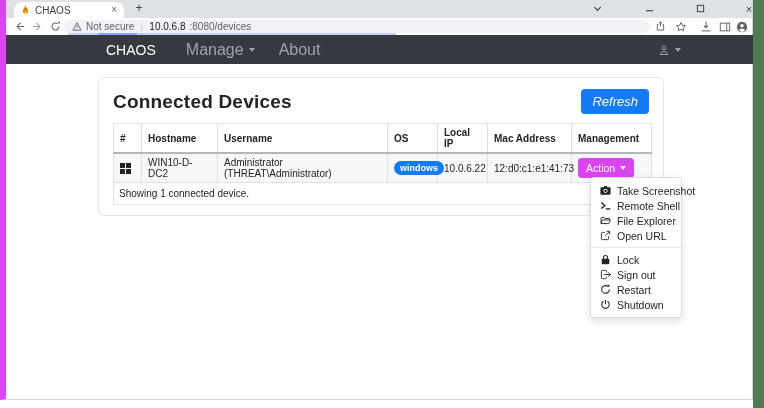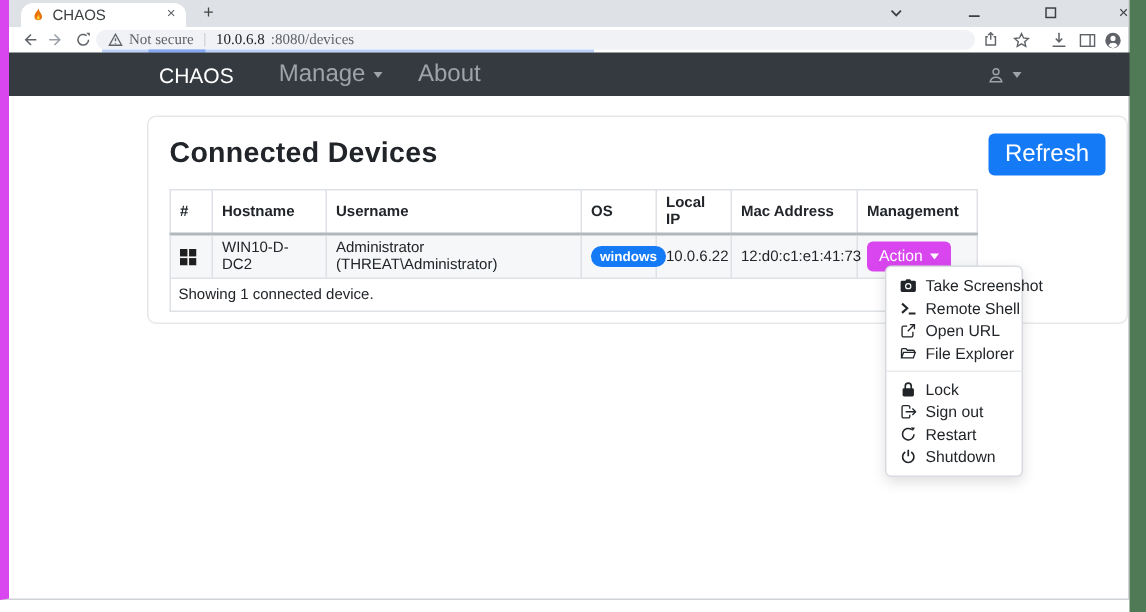--- a/index.html
+++ b/index.html
@@ -11,47 +11,47 @@
 
   
   .tabbar { position:relative; height:18px; background:#dee1e6; }
   .tab { position:absolute; left:8px; bottom:0; width:110px; height:16px; background:#fff;
          border-radius:8px 8px 0 0; display:flex; align-items:center; gap:5px; padding:0 7px; }
   .tab-title { font-size:10px; color:#3c4043; flex:1; overflow:hidden; white-space:nowrap; }
   .tab-close { font-size:10px; color:#5f6368; line-height:10px; }
   .newtab { position:absolute; left:126px; top:2px; width:14px; height:14px; color:#444746;
             font-size:12px; line-height:13px; text-align:center; }
   .winctl { position:absolute; top:1px; width:16px; height:15px; display:flex; align-items:center; justify-content:center; color:#3c4043; }
-  .toolbar { position:relative; height:28px; background:#fff;font-family:Liberation Serif, serif; }
+  .toolbar { position:relative; height:28px; background:#fff; }
   .navico { position:absolute; top:2px; width:13px; height:13px; display:flex; align-items:center; justify-content:center; color:#5f6368; }
   .urlpill { position:absolute; left:58px; top:2px; width:586px; height:13px; background:#f0f2f5;
              border-radius:7px; display:flex; align-items:center; padding:0 8px; gap:4px; }
   .sec-label { font-size:10px; color:#5f6368; line-height:11px; }
   .pill-div { width:1px; height:9px; background:#d4d7dc; margin:0 3px; }
   .url-host { font-size:10px; color:#202124; line-height:11px; }
   .url-path { font-size:10px; color:#5f6368; line-height:11px; }
   .loadbar { position:absolute; left:62px; top:15px; width:328px; height:2px; background:#bcd1f9; }
   .loadbar-seg { position:absolute; left:31px; top:0; width:38px; height:2px; background:#84a7f2; }
 
   
   .appbar { position:absolute; left:0; top:35px; width:753px; height:29px; background:#343a40;
             display:flex; align-items:center; padding-left:100px; }
   .brand { color:#ffffff; font-size:14px; margin-right:30px; }
   .navlink { color:#9ca3aa; font-size:16px; margin-right:24px; display:inline-flex; align-items:center; }
   .caret { display:inline-block; width:0; height:0; border-left:3.5px solid transparent;
            border-right:3.5px solid transparent; border-top:4px solid currentColor; margin-left:5px; }
   .user-menu { position:absolute; left:652px; top:0; height:29px; display:flex; align-items:center; color:#9ca3aa; }
 
   
-  .card { position:absolute; left:92px; top:77px; width:654px; height:139px; background:#fff;
+  .card { position:absolute; left:92px; top:77px; width:566px; height:139px; background:#fff;
           border:1px solid #e5e7ea; border-radius:6px; padding:11px 14px; }
   .card-head { display:flex; justify-content:space-between; align-items:center; }
   .page-title { font-size:19px; font-weight:700; color:#212529; letter-spacing:0.2px; }
   .refresh-btn { background:#157af6; color:#fff; border:none; border-radius:4px;
-                 font-size:16px; padding:5px 11px; font-family:inherit; }
+                 font-size:13px; padding:5px 11px; font-family:inherit;font-style:italic; }
 
   table.devices { margin-top:9px; border-collapse:collapse; table-layout:fixed; width:538px;
                   font-size:10px; color:#212529; }
   .devices th, .devices td { border:1px solid #dee2e6; padding:3px 6px; text-align:left; vertical-align:middle; }
   .devices thead th { font-weight:700; border-bottom:2px solid #b2b7bc; height:20px; }
   .devices tr.data-row { background:#f6f7f8; }
   .devices tr.data-row td { height:27px; }
   .devices td.center { text-align:left; background:#fff; padding:5px; }
   .badge-os { display:inline-block; background:#157af6; color:#fff; font-size:9px; font-weight:700;
               padding:2px 6px; border-radius:7px; line-height:10px; }
@@ -259,32 +259,32 @@
       </div>
       <div class="mi">
         <svg width="11" height="11" viewBox="0 0 16 16">
             <path d="M2 3.5 7 8l-5 4.5" fill="none" stroke="#212529" stroke-width="2"></path>
             <path d="M8.5 13H15" stroke="#212529" stroke-width="2"></path>
           </svg>
         <span>Remote Shell</span>
       </div>
       <div class="mi">
         <svg width="11" height="11" viewBox="0 0 16 16">
+            <path d="M1.5 12.5v-8a1 1 0 0 1 1-1h3.2l1.6 1.6h5.7a1 1 0 0 1 1 1V7.2" fill="none" stroke="#212529" stroke-width="1.3"></path>
+            <path d="M1.5 12.5 3.4 7.2h11.4l-1.9 5.3z" fill="none" stroke="#212529" stroke-width="1.3"></path>
+          </svg>
+        <span>File Explorer</span>
+      </div>
+      <div class="mi">
+        <svg width="11" height="11" viewBox="0 0 16 16">
             <path d="M7 3.5H3.5A1.5 1.5 0 0 0 2 5v7.5A1.5 1.5 0 0 0 3.5 14H11a1.5 1.5 0 0 0 1.5-1.5V9" fill="none" stroke="#212529" stroke-width="1.3"></path>
             <path d="M9.5 2H14v4.5M13.8 2.2 7.5 8.5" fill="none" stroke="#212529" stroke-width="1.3"></path>
           </svg>
         <span>Open URL</span>
       </div>
-      <div class="mi">
-        <svg width="11" height="11" viewBox="0 0 16 16">
-            <path d="M1.5 12.5v-8a1 1 0 0 1 1-1h3.2l1.6 1.6h5.7a1 1 0 0 1 1 1V7.2" fill="none" stroke="#212529" stroke-width="1.3"></path>
-            <path d="M1.5 12.5 3.4 7.2h11.4l-1.9 5.3z" fill="none" stroke="#212529" stroke-width="1.3"></path>
-          </svg>
-        <span>File Explorer</span>
-      </div>
       <div class="mi-div"></div>
       <div class="mi">
         <svg width="11" height="11" viewBox="0 0 16 16">
             <path fill-rule="evenodd" d="M4.3 7V5a3.7 3.7 0 1 1 7.4 0v2h.4A1.4 1.4 0 0 1 13.5 8.4v5.2A1.4 1.4 0 0 1 12.1 15H3.9a1.4 1.4 0 0 1-1.4-1.4V8.4A1.4 1.4 0 0 1 3.9 7h.4zm1.6 0h4.2V5a2.1 2.1 0 1 0-4.2 0v2z" fill="#212529"></path>
           </svg>
         <span>Lock</span>
       </div>
       <div class="mi">
         <svg width="11" height="11" viewBox="0 0 16 16">
             <path d="M9.5 5V3.5A1.5 1.5 0 0 0 8 2H3.5A1.5 1.5 0 0 0 2 3.5v9A1.5 1.5 0 0 0 3.5 14H8a1.5 1.5 0 0 0 1.5-1.5V11" fill="none" stroke="#212529" stroke-width="1.3"></path>

